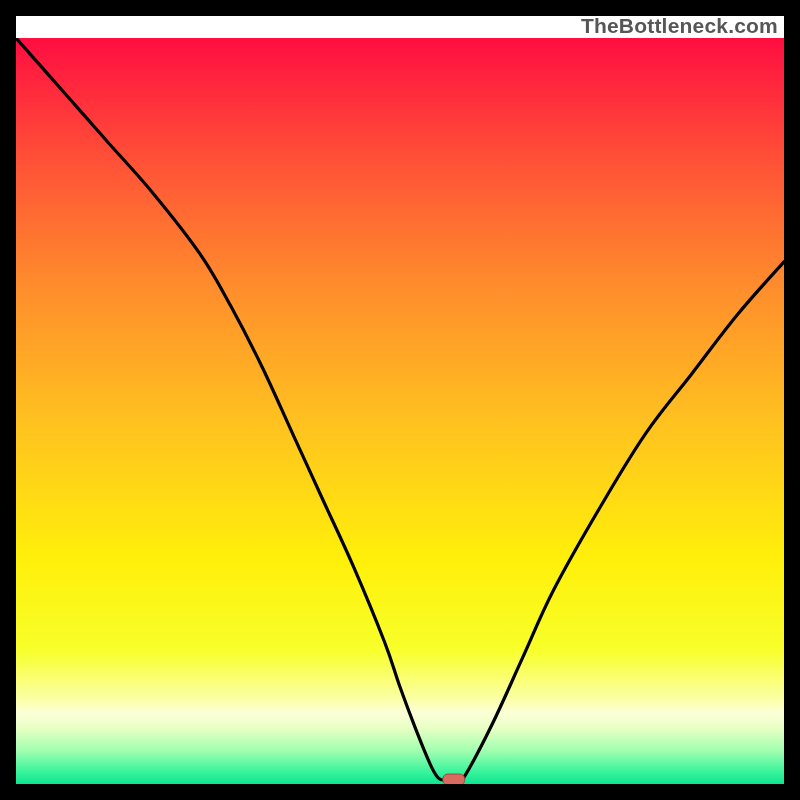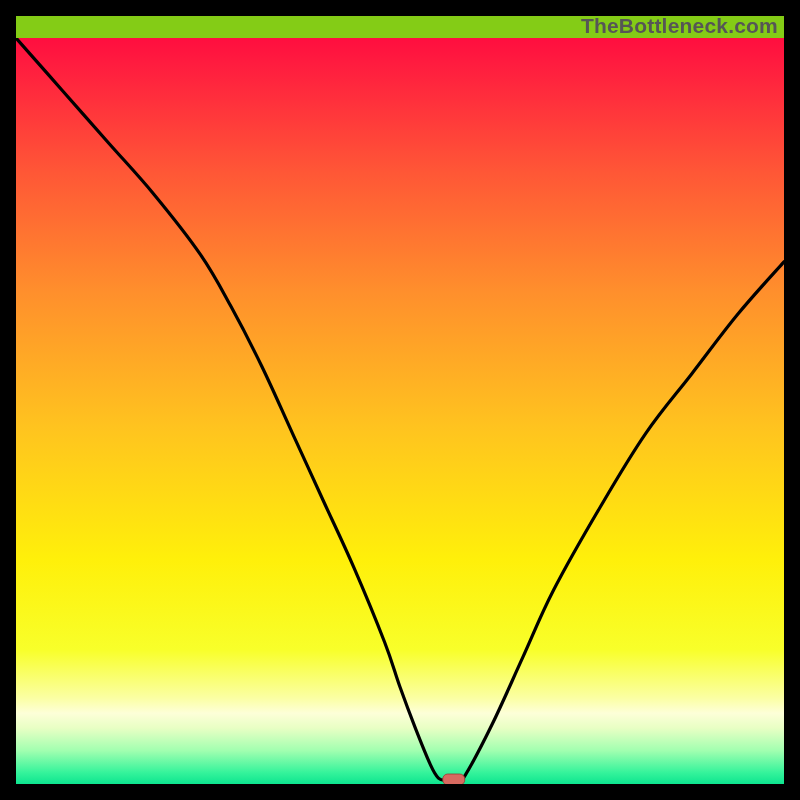--- a/index.html
+++ b/index.html
@@ -9,21 +9,21 @@
     height: 800px;
     background: #000;
     overflow: hidden;
   }
   .frame {
     position: absolute;
     left: 16px;
     top: 16px;
     width: 768px;
     height: 768px;
-    background: #84cc16;
+    background: #ffffff;
   }
   .watermark {
     position: absolute;
     top: -2px;
     right: 6px;
     font-family: Arial, Helvetica, sans-serif;
     font-size: 21px;
     font-weight: 600;
     color: #565656;
     letter-spacing: 0.2px;

